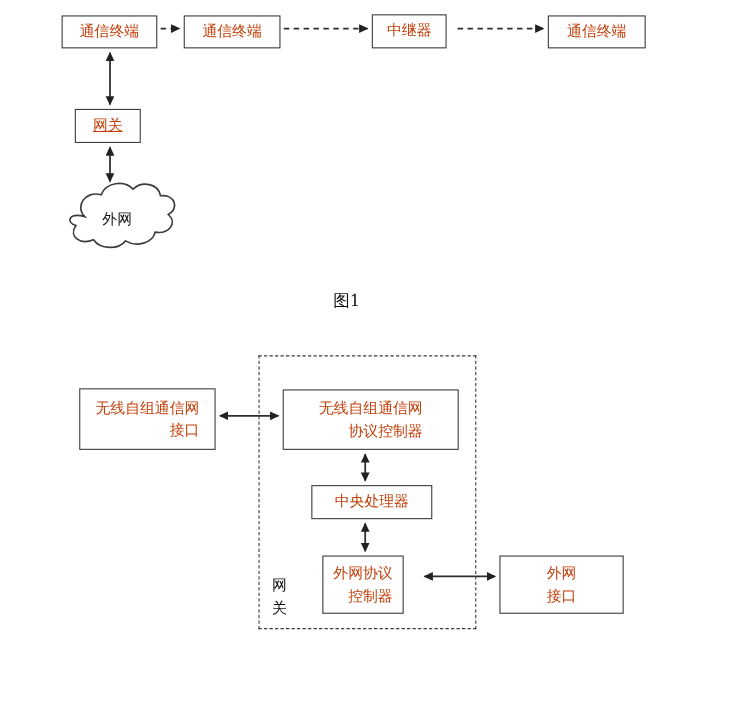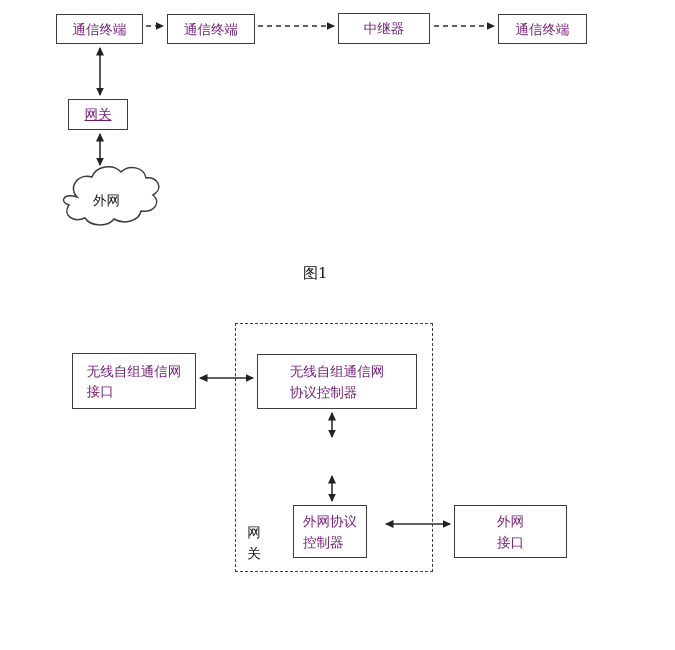--- a/index.html
+++ b/index.html
@@ -9,23 +9,23 @@
     background:#ffffff;
     font-family:"DejaVu Sans","Liberation Sans",sans-serif;
     overflow:hidden;
   }
   .box{
     position:absolute;
     box-sizing:border-box;
     border:1.5px solid #3c3c3c;
     background:#ffffff;
     display:flex;align-items:center;justify-content:center;
-    text-align:left;
+    text-align:right;
     font-size:13.5px;
-    color:#701a75;
+    color:#c2410c;
     line-height:1.5;
     white-space:pre-line;
     z-index:2;
   }
   .dashed-box{
     position:absolute;
     box-sizing:border-box;
     border:1.5px dashed #3c3c3c;
     background:transparent;
     z-index:1;
@@ -87,38 +87,39 @@
     <line class="arrow" x1="200" y1="378" x2="253" y2="378" marker-start="url(#ah)" marker-end="url(#ah)"></line>
     <line class="arrow" x1="332" y1="413" x2="332" y2="437" marker-start="url(#ah)" marker-end="url(#ah)"></line>
     <line class="arrow" x1="332" y1="476" x2="332" y2="501" marker-start="url(#ah)" marker-end="url(#ah)"></line>
     <line class="arrow" x1="386" y1="524" x2="450" y2="524" marker-start="url(#ah)" marker-end="url(#ah)"></line>
   </svg>
 
   <div class="box" style="left:56px;top:14px;width:87px;height:30px;">通信终端</div>
 
   <div class="box" style="left:167px;top:14px;width:88px;height:30px;">通信终端</div>
 
-  <div class="box" style="left:338px;top:13px;width:92px;height:31px;">中继器</div>
+  <div class="box" style="left:338px;top:13px;width:68px;height:31px;">中继器</div>
 
   <div class="box" style="left:498px;top:14px;width:89px;height:30px;">通信终端</div>
 
   <div class="box" style="left:68px;top:99px;width:60px;height:31px;text-decoration:underline;">网关</div>
 
   <div class="plain-label" style="left:79px;top:190px;width:55px;">外网</div>
 
   <div class="caption" style="left:303px;top:264px;">图1</div>
 
   <div class="dashed-box" style="left:235px;top:323px;width:198px;height:249px;"></div>
 
   <div class="box" style="left:72px;top:353px;width:124px;height:56px;">无线自组通信网
 接口</div>
 
   <div class="box" style="left:257px;top:354px;width:160px;height:55px;">无线自组通信网
 协议控制器</div>
 
+  <div class="box" style="left:283px;top:441px;width:110px;height:31px;">中央处理器</div>
 
   <div class="box" style="left:293px;top:505px;width:74px;height:53px;">外网协议
 控制器</div>
 
   <div class="box" style="left:454px;top:505px;width:113px;height:53px;">外网
 接口</div>
 
   <div class="plain-label" style="left:241px;top:522px;width:26px;">网
 关</div>
 

